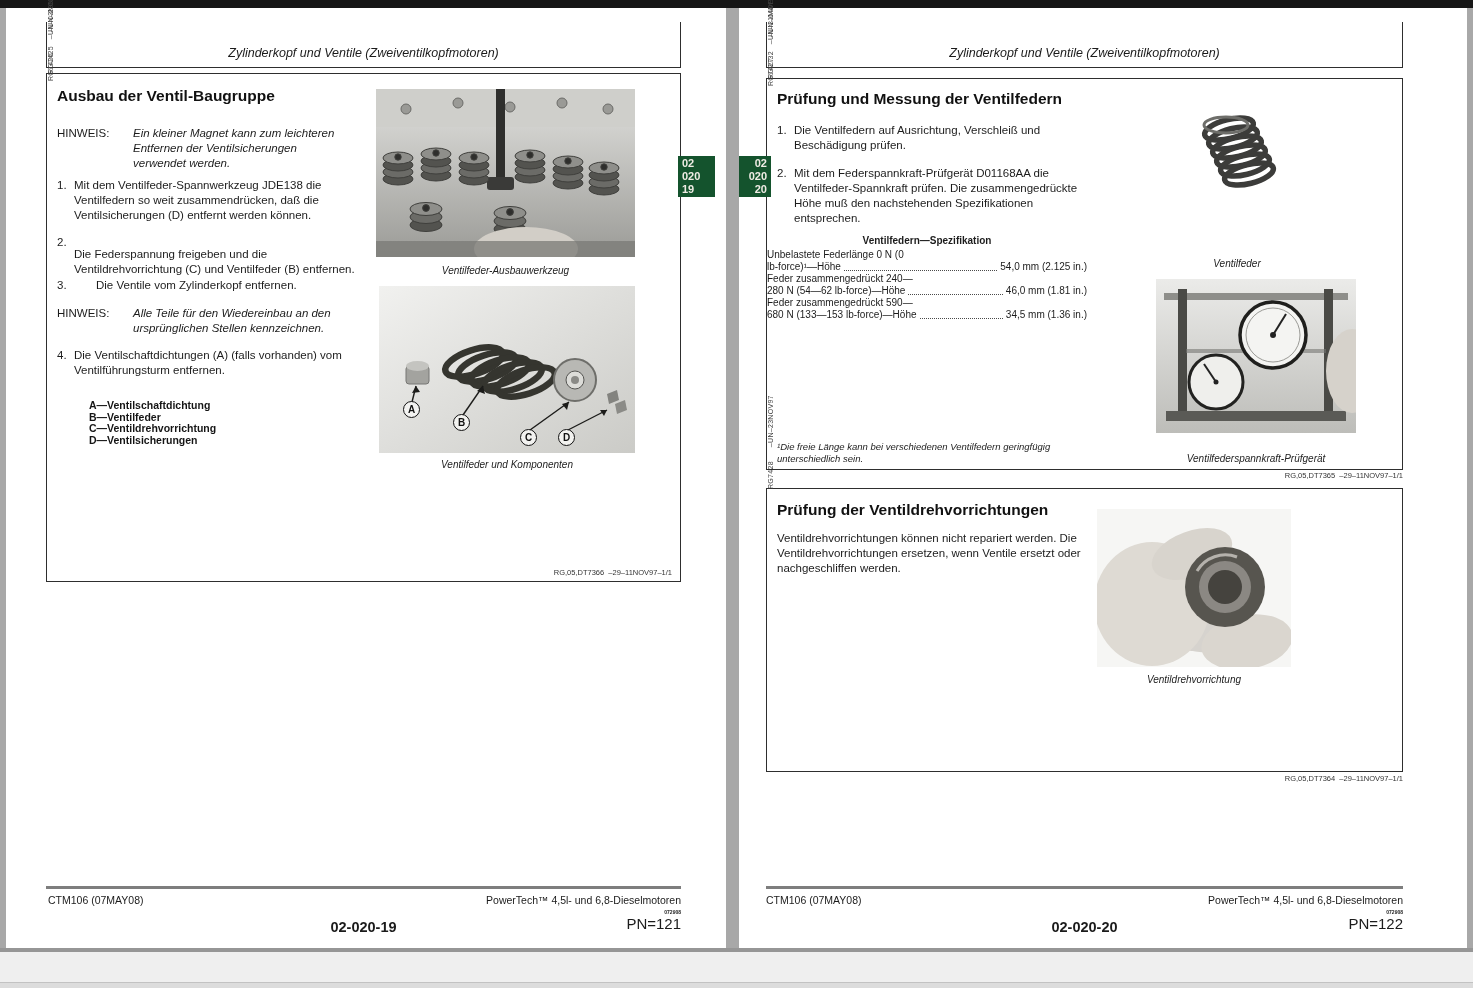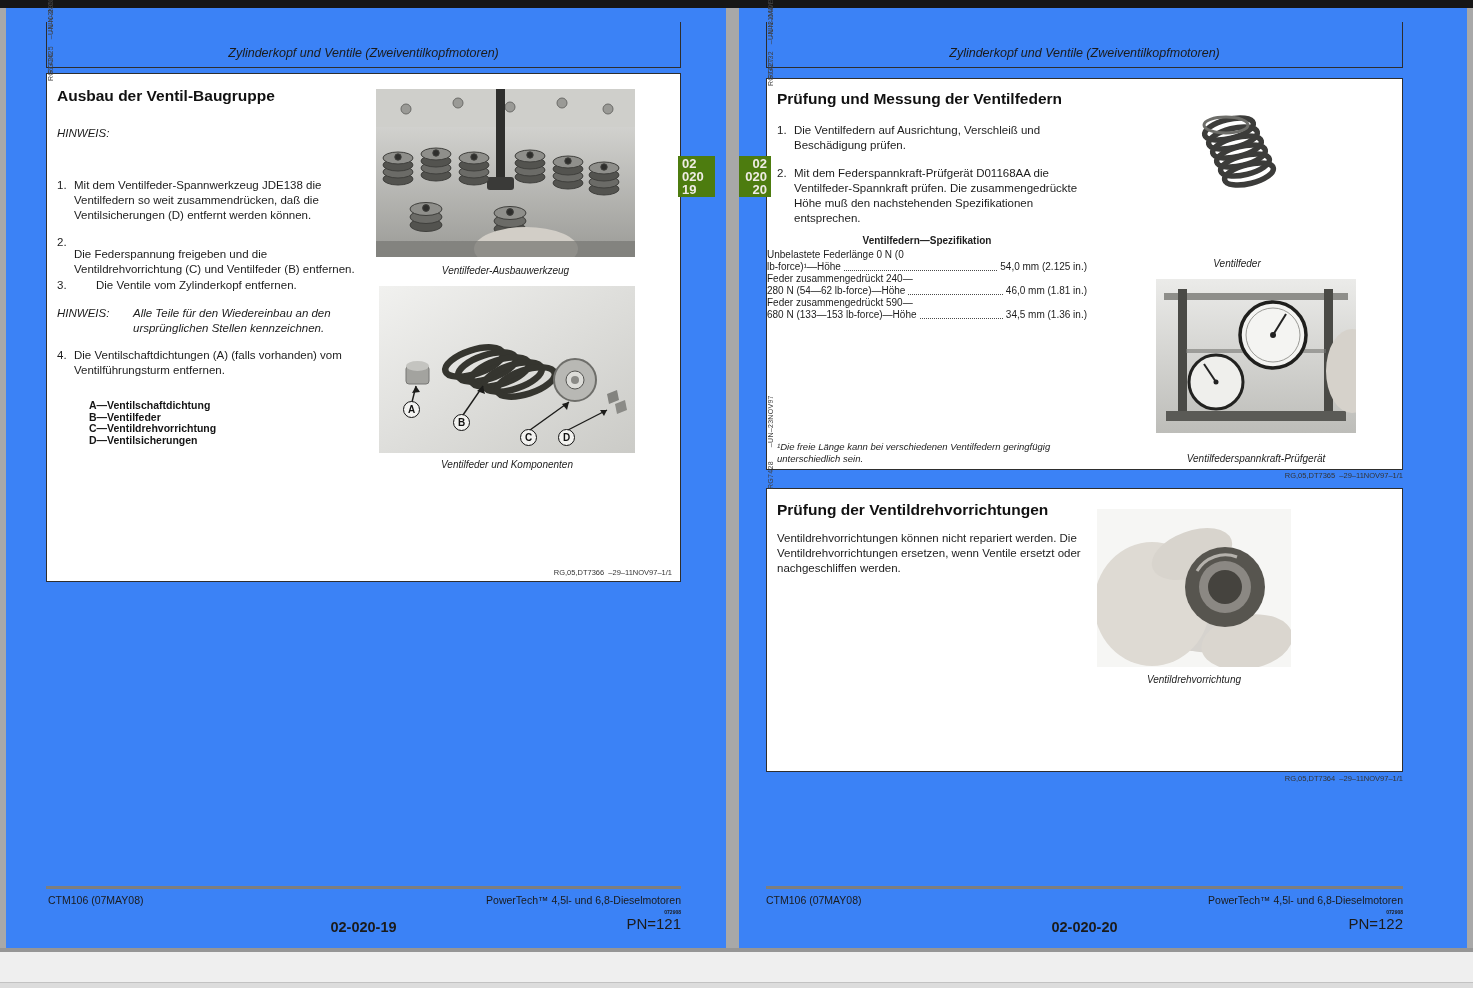--- a/index.html
+++ b/index.html
@@ -1,48 +1,48 @@
 <!DOCTYPE html>
 <html><head>
 <meta charset="utf-8">
 <style>
   html,body{margin:0;padding:0;}
   body{font-family:"Liberation Sans",sans-serif;background:#9f9f9f;}
   .screen{position:relative;width:1473px;height:988px;background:#a8a8a8;overflow:hidden;color:#1b1b1b;}
   .abs{position:absolute;}
   .topstrip{left:0;top:0;width:1473px;height:8px;background:#161616;}
-  .page{top:8px;height:940px;background:#3b82f6;}
+  .page{top:8px;height:940px;background:#ffffff;}
   .page-left{left:6px;width:720px;}
   .page-right{left:739px;width:728px;}
   .runhead{top:14px;height:46px;border-left:1px solid #2e2e2e;border-right:1px solid #2e2e2e;border-bottom:1px solid #2e2e2e;display:flex;align-items:flex-end;justify-content:center;padding-bottom:7px;box-sizing:border-box;}
   .runhead span{font-style:italic;font-size:12.5px;color:#1b1b1b;}
   .cbox{border:1px solid #2e2e2e;box-sizing:border-box;background:#fff;}
   .sect-title{font-size:15.5px;font-weight:bold;color:#111;}
   .body-txt{font-size:11.5px;line-height:15px;color:#1c1c1c;}
   .note{display:flex;}
-  .note .nl{width:76px;flex:none;font-style:italic;}
+  .note .nl{width:76px;flex:none;}
   .note .nt{font-style:italic;}
   .step{display:flex;}
   .step .n{width:17px;flex:none;}
   .legend{font-size:10.5px;line-height:11.5px;font-weight:bold;color:#151515;}
   .cap{font-style:italic;font-size:10px;color:#222;text-align:center;}
   .vcode{transform:rotate(-90deg);transform-origin:0 0;font-size:7px;white-space:nowrap;color:#3f3f3f;letter-spacing:.3px;}
   .vcode .dt{margin-left:14px;}
   .ref{font-size:7.5px;color:#333;white-space:pre;text-align:right;}
   .spec{font-size:10px;line-height:12px;color:#1c1c1c;}
   .spec .st{font-weight:bold;text-align:center;margin-bottom:2px;}
   .srow{display:flex;align-items:flex-end;}
   .srow .fill{flex:1;border-bottom:1.5px dotted #4a4a4a;margin:0 3px 2px 3px;}
   .foot-rule{height:3px;background:#7e7e7e;}
   .foot-l{font-size:10.5px;}
   .foot-c{font-size:14.5px;font-weight:bold;text-align:center;margin-top:28px;}
   .foot-r1{font-size:10.5px;text-align:right;}
   .foot-r2{font-size:5px;font-weight:bold;text-align:right;}
   .foot-r3{font-size:15px;text-align:right;}
-  .tab{background:#4d7c0f;color:#efece4;font-size:13px;line-height:13px;font-weight:600;padding-top:1px;box-sizing:border-box;}
+  .tab{background:#14532d;color:#efece4;font-size:11px;line-height:13px;font-weight:600;padding-top:1px;box-sizing:border-box;}
   .tab div{padding:0 4px;}
   .tab-l div{text-align:left;}
   .tab-r div{text-align:right;}
   .fig{overflow:hidden;}
   .callout{position:absolute;width:17px;height:17px;border:1.4px solid #111;border-radius:50%;background:rgba(244,244,242,.92);font-size:10px;font-weight:bold;color:#111;display:flex;align-items:center;justify-content:center;box-sizing:border-box;}
   .fnote{font-size:9.5px;line-height:12px;font-style:italic;color:#1c1c1c;}
   
   .sepbar{left:0;top:948px;width:1473px;height:4px;background:#969696;}
   .toolbar{left:0;top:952px;width:1473px;height:30px;background:#efefef;}
   .bstrip{left:0;top:982px;width:1473px;height:6px;background:#dcdcdc;border-top:1px solid #c2c2c2;box-sizing:border-box;}
@@ -56,20 +56,21 @@
   <div class="abs page page-left">
     <div class="abs runhead" style="left:40px;width:635px;">
       <span>Zylinderkopf und Ventile (Zweiventilkopfmotoren)</span>
     </div>
 
     <div class="abs cbox" style="left:40px;top:65px;width:635px;height:509px;">
       <div class="abs sect-title" style="left:10px;top:13px;">Ausbau der Ventil-Baugruppe</div>
 
       <div class="abs note body-txt" style="left:10px;top:52px;width:300px;">
         <span class="nl">HINWEIS:</span>
+        <span class="nt" style="width:216px;">Ein kleiner Magnet kann zum leichteren Entfernen der Ventilsicherungen verwendet werden.</span>
       </div>
 
       <div class="abs step body-txt" style="left:10px;top:104px;width:290px;">
         <span class="n">1.</span>
         <span style="width:270px;">Mit dem Ventilfeder-Spannwerkzeug JDE138 die Ventilfedern so weit zusammendrücken, daß die Ventilsicherungen (D) entfernt werden können.</span>
       </div>
       <div class="abs step body-txt" style="left:10px;top:161px;width:300px;">
         <span class="n">2.</span>
         <span style="width:282px;margin-top:12px;">Die Federspannung freigeben und die Ventildrehvorrichtung (C) und Ventilfeder (B) entfernen.</span>
       </div>

